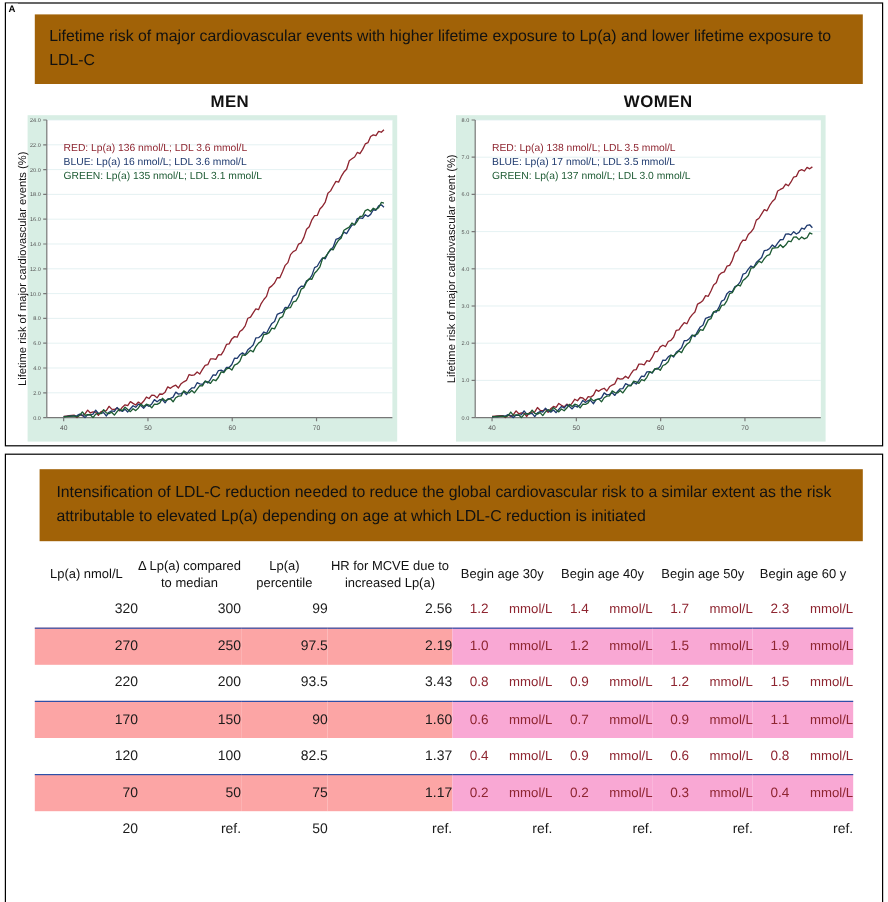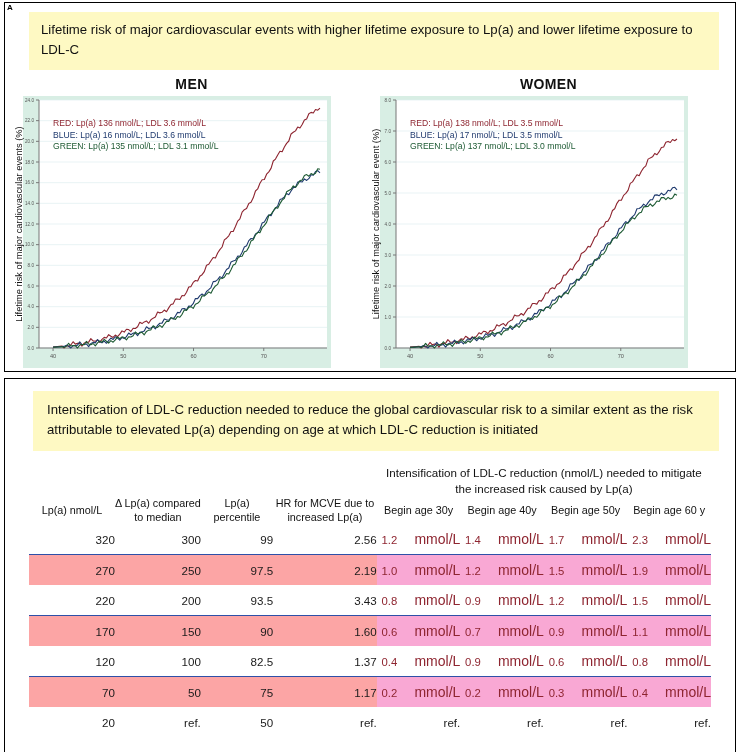--- a/index.html
+++ b/index.html
@@ -19,21 +19,21 @@
   #panel-b{top:378px;height:472px;}
 
   .panel-tag{
     position:absolute;left:0px;top:0px;
     font-size:8px;font-weight:bold;color:#000;
     line-height:8px;padding:1px 2px;
     background:#fff;z-index:40;
   }
 
   .banner{
-    background:#fef9c3;
+    background:#a16207;
     margin:9px 16px 0 24px;
     padding:8px 12px 9px 12px;
     font-size:13.2px;line-height:1.55;
     color:#111;
     box-sizing:border-box;
   }
   #panel-b .banner{margin:12px 16px 0 28px;padding:9px 12px 10px 14px;}
 
   .charts{
     display:flex;margin-top:6px;padding:0 8px;
@@ -87,21 +87,21 @@
     vertical-align:bottom;
   }
   .tbl td{
     font-size:11.6px;color:#1a1a1a;
     height:30px;
     text-align:right;
   }
   td.val{
     color:#8e2530;font-size:11.3px;
   }
-  td.val .u{font-size:14px;padding-left:14px;}
+  td.val .u{font-size:11px;padding-left:14px;}
   tr.hl td.left-cell{background:#fca5a5;}
   tr.hl td.val{background:#f9a8d4;}
   tr.rule td{border-top:1.4px solid #2e50a8;}
   .ref-plain{color:#1a1a1a;}
 </style>
 </head>
 <body>
 
 <div class="panel" id="panel-a">
   <div class="panel-tag">A</div>
@@ -246,24 +246,20 @@
         <col style="width:12.6%">
         <col style="width:10.6%">
         <col style="width:15.2%">
       <col style="width:12.25%">
         <col style="width:12.25%">
         <col style="width:12.25%">
         <col style="width:12.25%">
     </colgroup>
     <thead>
       <tr>
-        <th colspan="4"></th>
-        <th colspan="4" class="grp-head">Intensification of LDL-C reduction (nmol/L) needed to mitigate the increased risk caused by Lp(a)</th>
-      </tr>
-      <tr>
         <th class="col-head">Lp(a) nmol/L</th>
         <th class="col-head">Δ Lp(a) compared to median</th>
         <th class="col-head">Lp(a) percentile</th>
         <th class="col-head">HR for MCVE due to increased Lp(a)</th>
         <th class="col-head">Begin age 30y</th>
         <th class="col-head">Begin age 40y</th>
         <th class="col-head">Begin age 50y</th>
         <th class="col-head">Begin age 60 y</th>
       </tr>
     </thead>

